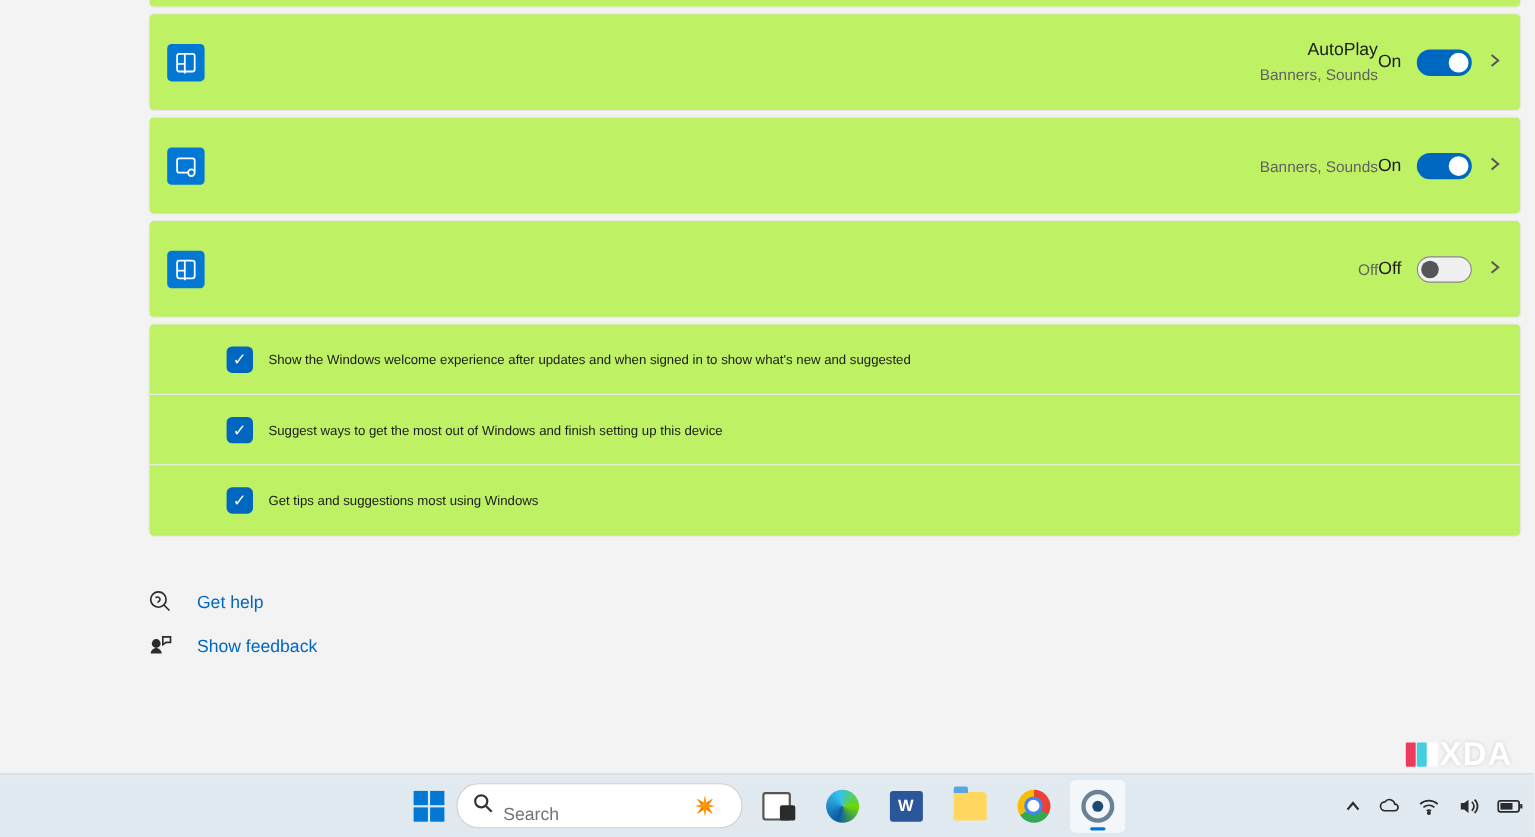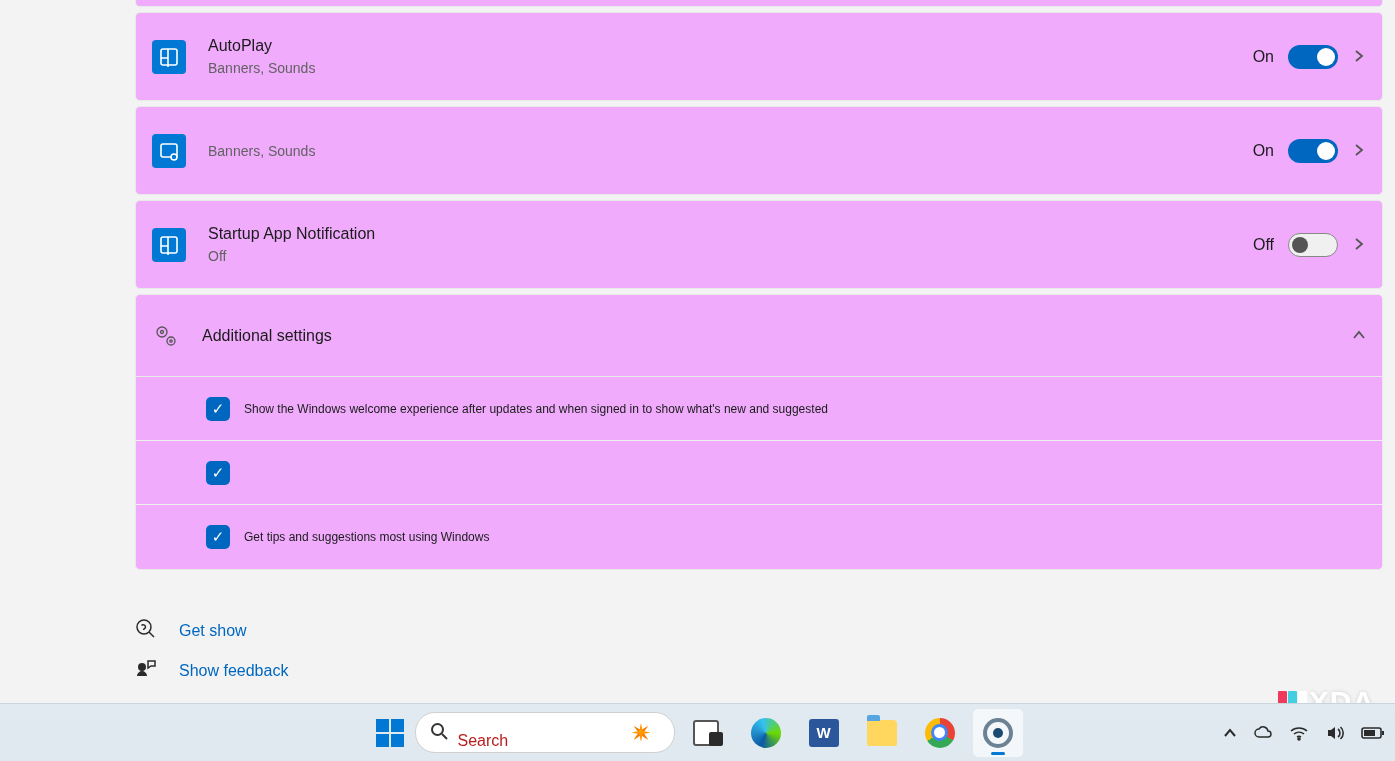--- a/index.html
+++ b/index.html
@@ -9,24 +9,25 @@
   font-family: "Segoe UI", sans-serif;
   background: #f3f3f3;
   color: #1b1b1b;
   overflow: hidden;
   position: relative;
 }
 .content {
   padding: 0 12px 0 135px;
 }
 .card {
-  background: #f0abfc;
+  background: #bef264;
   border: 1px solid #e9e9e9;
   border-radius: 5px;
   margin-bottom: 5px;
+  text-align: right;
 }
 .row {
   display: flex;
   align-items: center;
   height: 87px;
   padding: 0 16px;
   cursor: pointer;
 }
 .row-icon {
   width: 34px;
@@ -200,21 +201,21 @@
   height: 41px;
   background: #fff;
   border: 1px solid #d0d0d0;
   border-radius: 20px;
   display: flex;
   align-items: center;
   padding: 0 14px;
   gap: 10px;
 }
 .search-box .mag { color: #333; }
-.search-box .ph { color: #b91c1c; font-size: 16px; flex: 1; margin-top: 17px; }
+.search-box .ph { color: #737373; font-size: 16px; flex: 1; margin-top: 17px; }
 .search-widget {
   width: 36px; height: 28px;
   display:flex; align-items:center; justify-content:center;
 }
 .tb-app {
   width: 50px;
   height: 48px;
   display: flex;
   align-items: center;
   justify-content: center;
@@ -284,21 +285,21 @@
   right: 10px;
   display: flex;
   align-items: center;
   gap: 16px;
   color: #2b2b2b;
 }
 .tray-item { display:flex; align-items:center; justify-content:center; }
 .xda {
   position: absolute;
   right: 20px;
-  bottom: 42px;
+  bottom: 58px;
   font-size: 30px;
   font-weight: 800;
   letter-spacing: 1px;
   color: #fff;
   text-shadow: 0 0 4px rgba(0,0,0,0.15);
   display:flex;
   align-items:center;
   gap:0;
 }
 .xda-logo{
@@ -360,73 +361,57 @@
 
   <div class="card">
     <div class="row">
       <div class="row-icon">
         <svg width="20" height="20" viewBox="0 0 20 20" fill="none" stroke="#fff" stroke-width="1.6">
             <rect x="2" y="2" width="16" height="16" rx="2"></rect>
             <path d="M2 11h7M9 2v18"></path>
           </svg>
       </div>
       <div class="row-texts">
-        <div class="row-title">Startup App Notification</div>
         <div class="row-sub">Off</div>
       </div>
       <div class="row-state">Off</div>
       <div class="toggle off"></div>
       <div class="chev">
         <svg width="14" height="14" viewBox="0 0 14 14" fill="none" stroke="currentColor" stroke-width="1.8">
             <path d="M4 2l6 5-6 5"></path>
           </svg>
       </div>
     </div>
   </div>
 
   <div class="card add-settings-card">
-    <div class="add-header">
-      <div class="gears-icon">
-        <svg width="26" height="26" viewBox="0 0 26 26" fill="none" stroke="currentColor" stroke-width="1.3">
-          <circle cx="9" cy="9" r="5"></circle>
-            <circle cx="9" cy="9" r="1.5"></circle>
-          <circle cx="18" cy="18" r="4"></circle>
-            <circle cx="18" cy="18" r="1.2"></circle>
-        </svg>
-      </div>
-      <div class="add-title">Additional settings</div>
-      <div class="chev-up">
-        <svg width="14" height="14" viewBox="0 0 14 14" fill="none" stroke="currentColor" stroke-width="1.8">
-            <path d="M2 10l5-6 5 6"></path>
-          </svg>
-      </div>
-    </div>
     <div class="check-row">
       <div class="checkbox">✓</div>
       <div class="check-label">Show the Windows welcome experience after updates and when signed in to show what's new and suggested</div>
     </div>
     <div class="check-row">
       <div class="checkbox">✓</div>
+      <div class="check-label">Suggest ways to get the most out of Windows and finish setting up this device</div>
     </div>
     <div class="check-row">
       <div class="checkbox">✓</div>
       <div class="check-label">Get tips and suggestions most using Windows</div>
     </div>
   </div>
 
   <div class="links">
     <div class="link-row">
       <div class="link-icon">
         <svg width="22" height="22" viewBox="0 0 22 22" fill="none" stroke="currentColor" stroke-width="1.5">
             <circle cx="9" cy="9" r="7"></circle>
             <path d="M14 14l5 5"></path>
             <path d="M6.5 7.5a2.3 2.3 0 014 1.5c0 1.5-2 1.7-2 3"></path>
           </svg>
       </div>
-      <div class="link-text">Get show</div>
+      <div class="link-text">Get help</div>
     </div>
     <div class="link-row">
       <div class="link-icon">
         <svg width="22" height="22" viewBox="0 0 22 22" fill="currentColor">
             <circle cx="7" cy="9" r="4"></circle>
             <path d="M2 18c0-3 3-5 5-5s5 2 5 5" fill="currentColor"></path>
             <path d="M13 3h7v5h-4l-3 2z" fill="none" stroke="currentColor" stroke-width="1.5"></path>
           </svg>
       </div>
       <div class="link-text">Show feedback</div>

